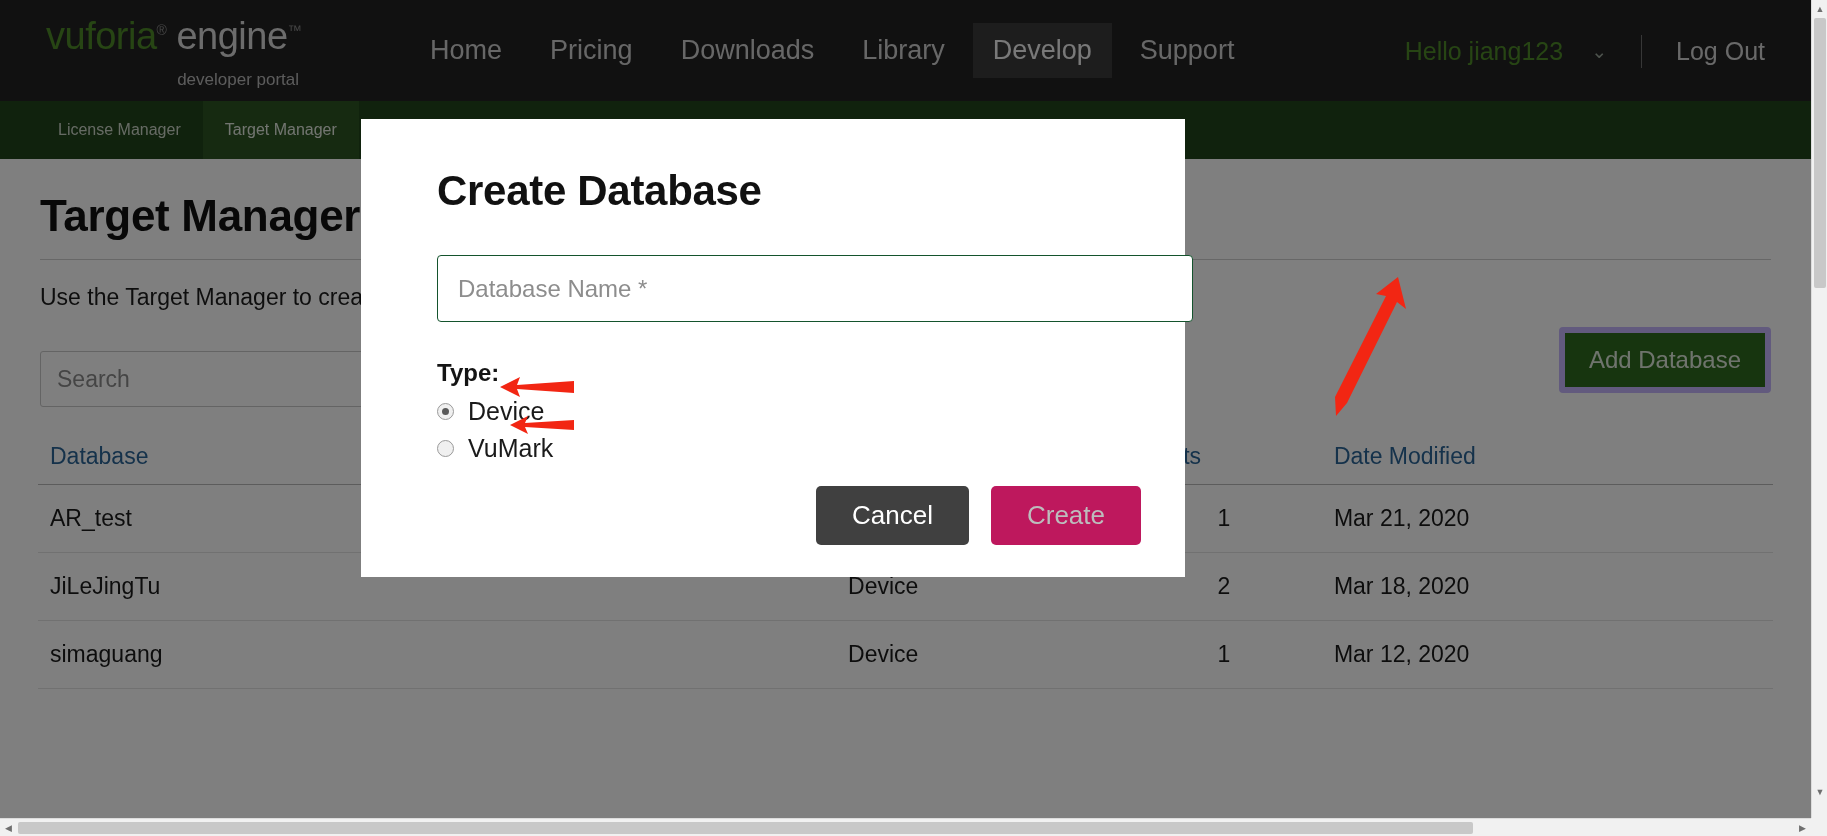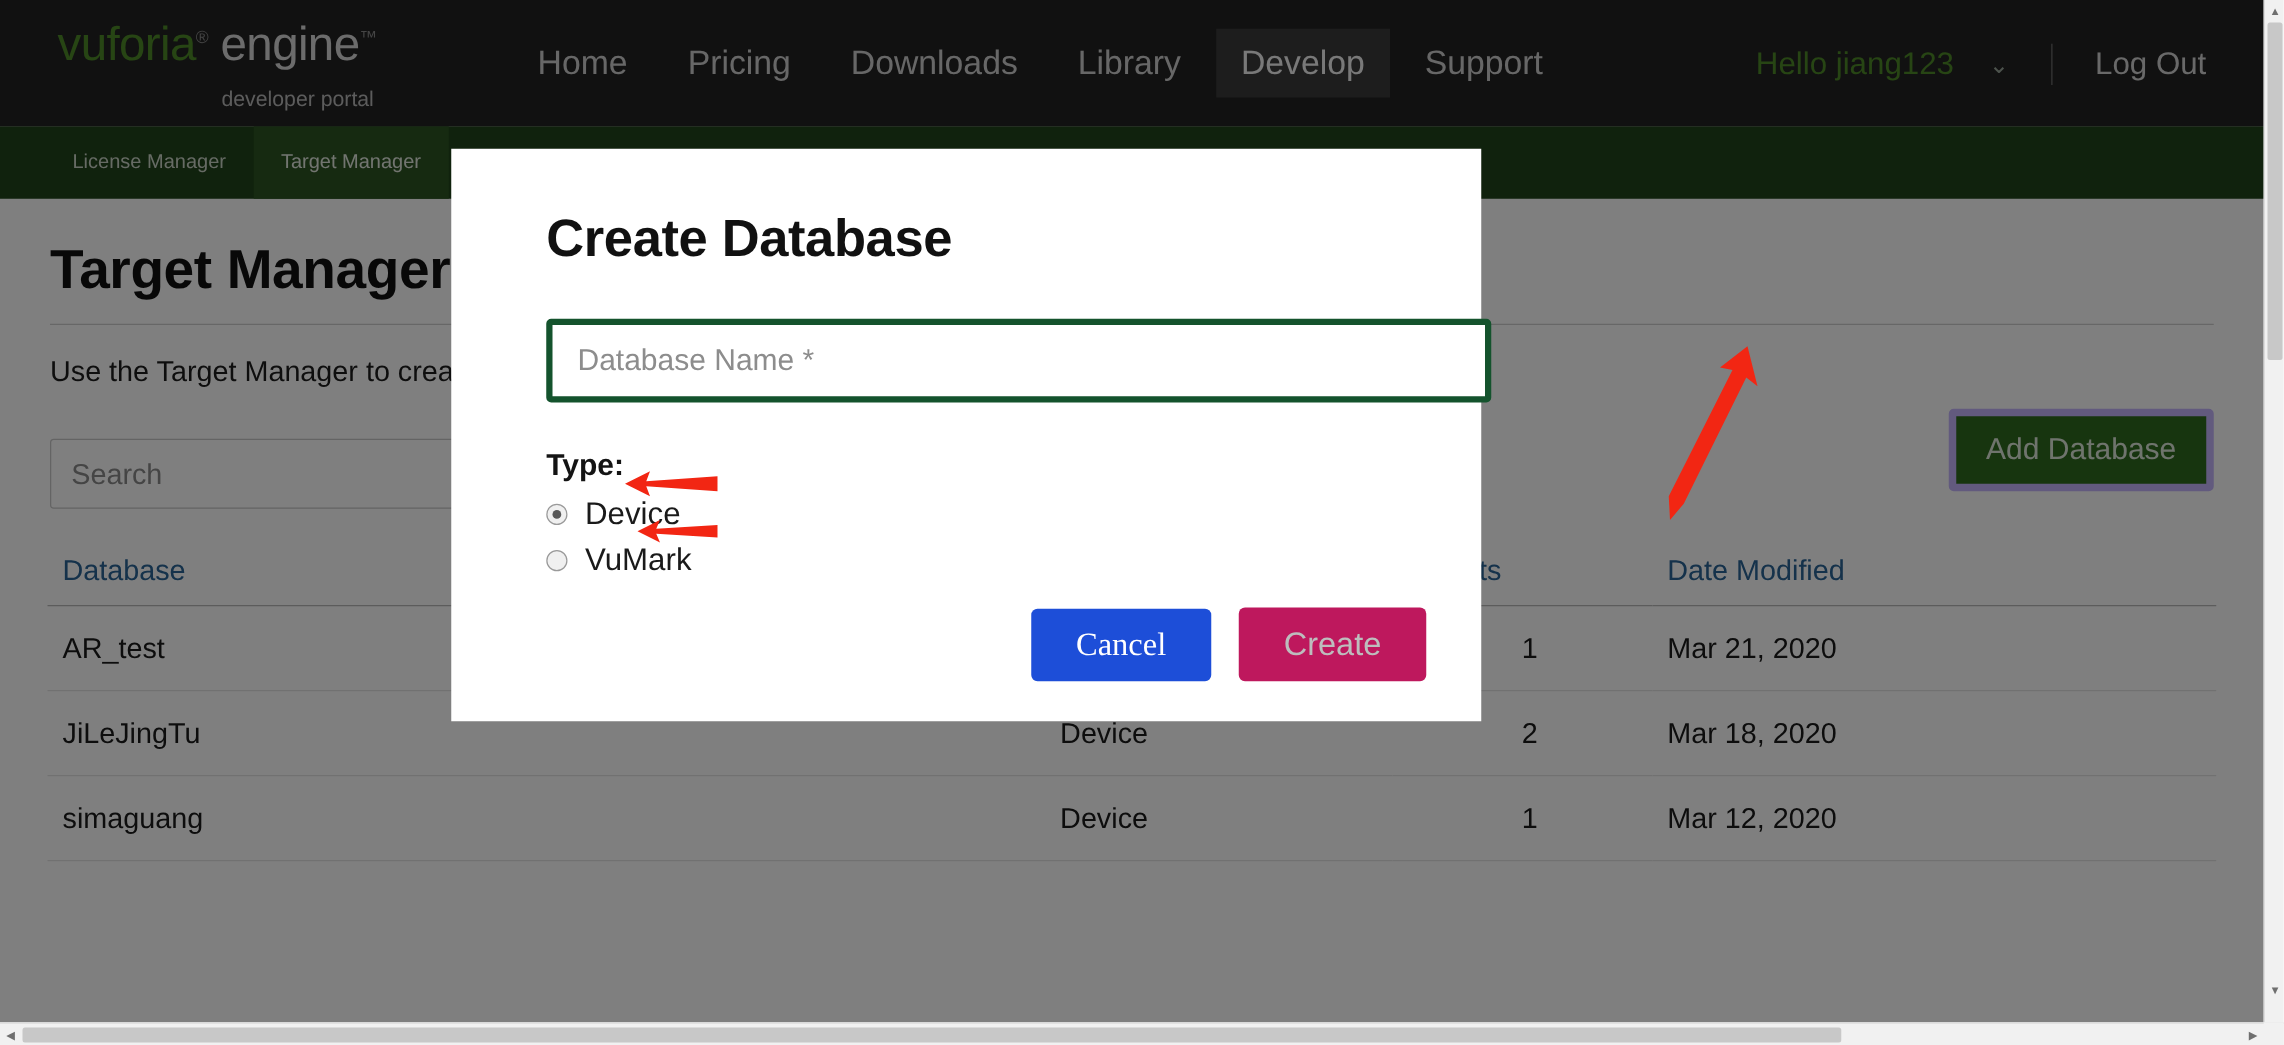--- a/index.html
+++ b/index.html
@@ -234,21 +234,21 @@
     font-weight: bold;
     color: #111;
     margin: 10px 0 40px 32px;
     letter-spacing: -0.3px;
   }
   .db-name-input {
     display: block;
     margin: 0 0 0 32px;
     width: 756px;
     height: 67px;
-    border: 5px solid #14532d;
+    border: 1px solid #14532d;
     border-radius: 4px;
     font-size: 24px;
     color: #6f6f6f;
     padding: 16px 20px;
     font-family: "Liberation Sans", sans-serif;
     background: #fff;
   }
   .db-name-input::placeholder { color: #8d8d8d; }
 
   .type-label {
@@ -290,28 +290,28 @@
 
   .modal-actions {
     position: absolute;
     right: 44px;
     bottom: 32px;
     display: flex;
     align-items: center;
     gap: 22px;
   }
   .btn-cancel {
-    background: #1d4ed8;
+    background: #404040;
     color: #ffffff;
     border: none;
     border-radius: 5px;
     font-size: 26px;
     padding: 14px 36px;
     cursor: pointer;
-    font-family: Liberation Serif, serif;
+    font-family: Liberation Sans, sans-serif;
   }
   .btn-create {
     background: #be185d;
     color: #bdbdbd;
     border: none;
     border-radius: 5px;
     font-size: 26px;
     padding: 14px 36px;
     font-family: "Liberation Sans", sans-serif;
     cursor: default;

